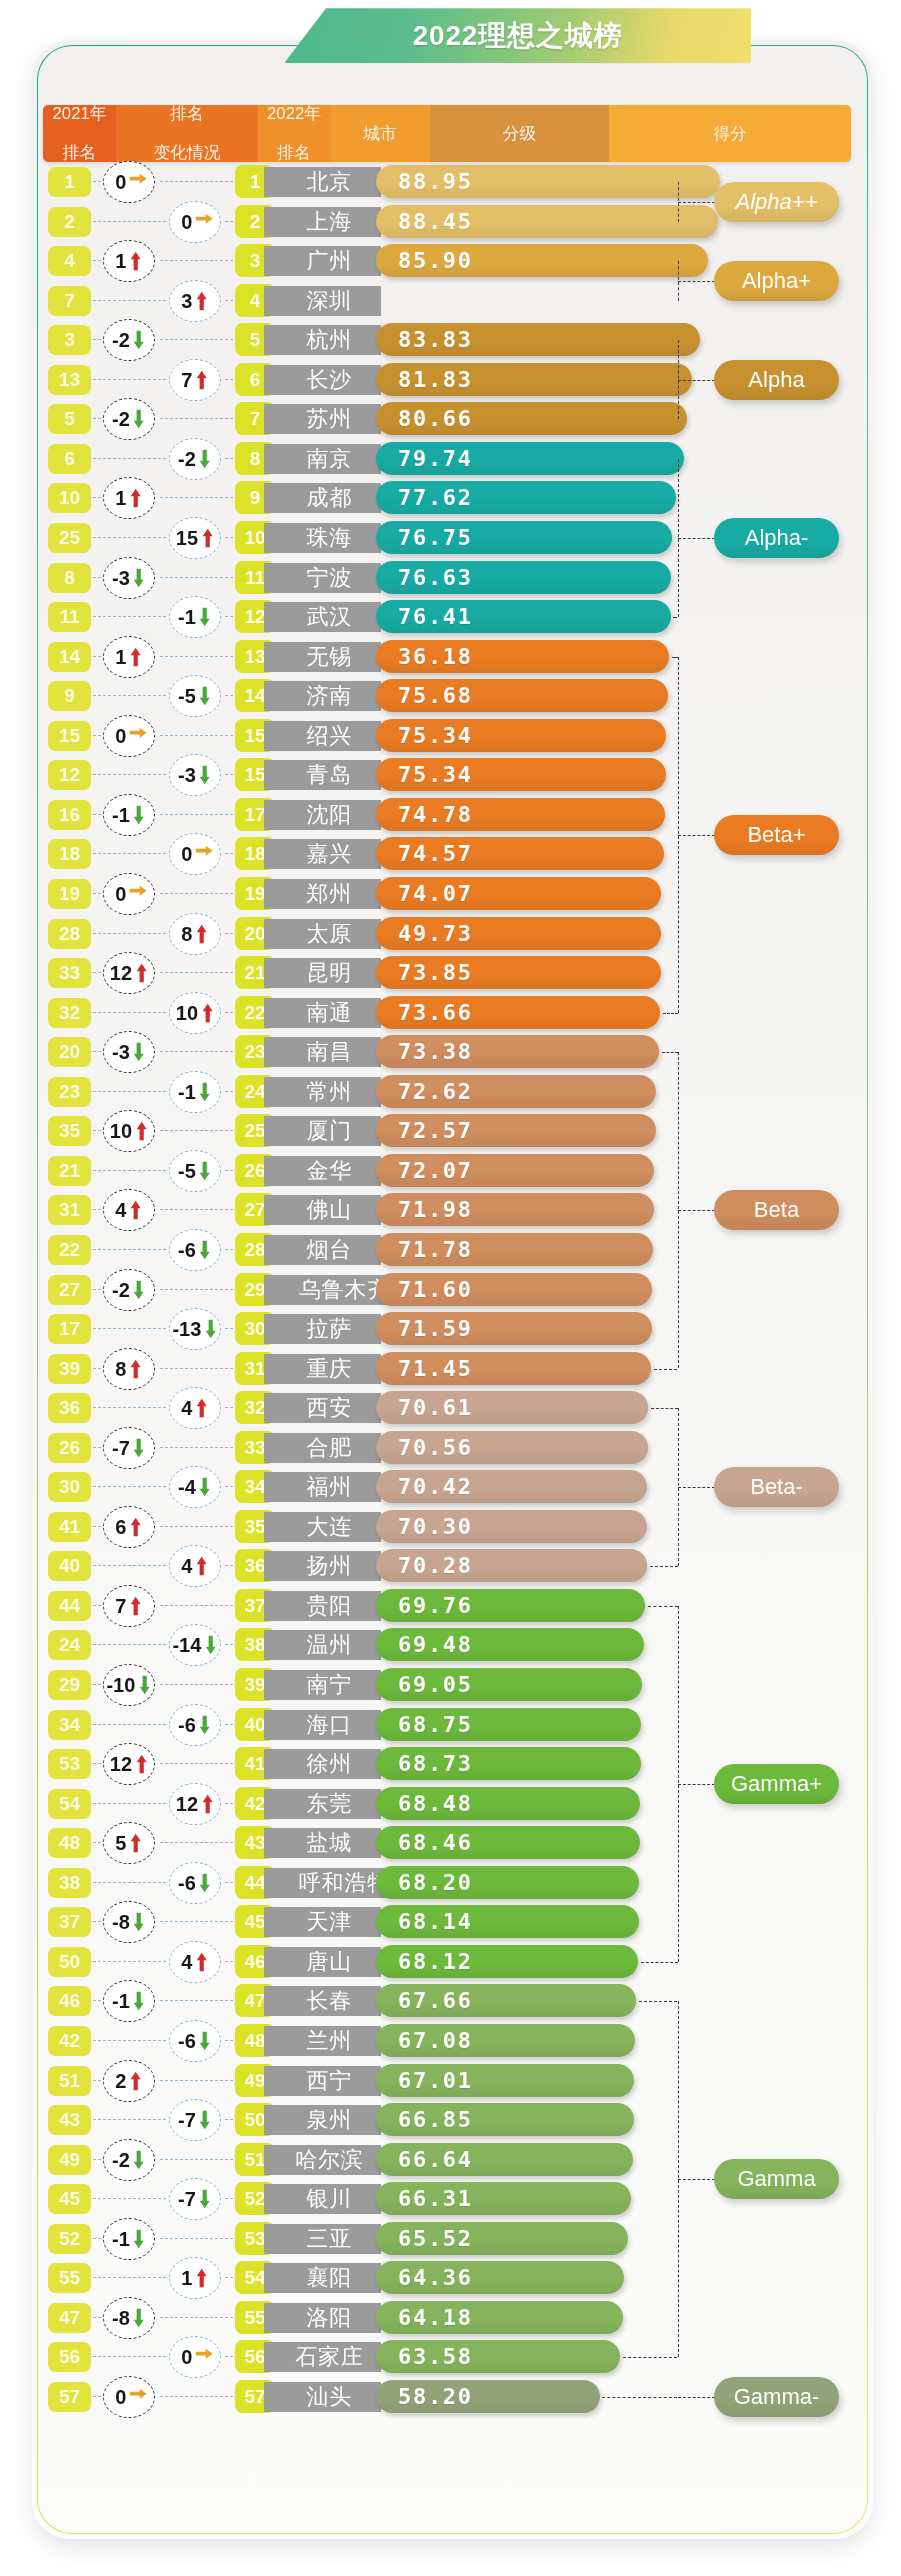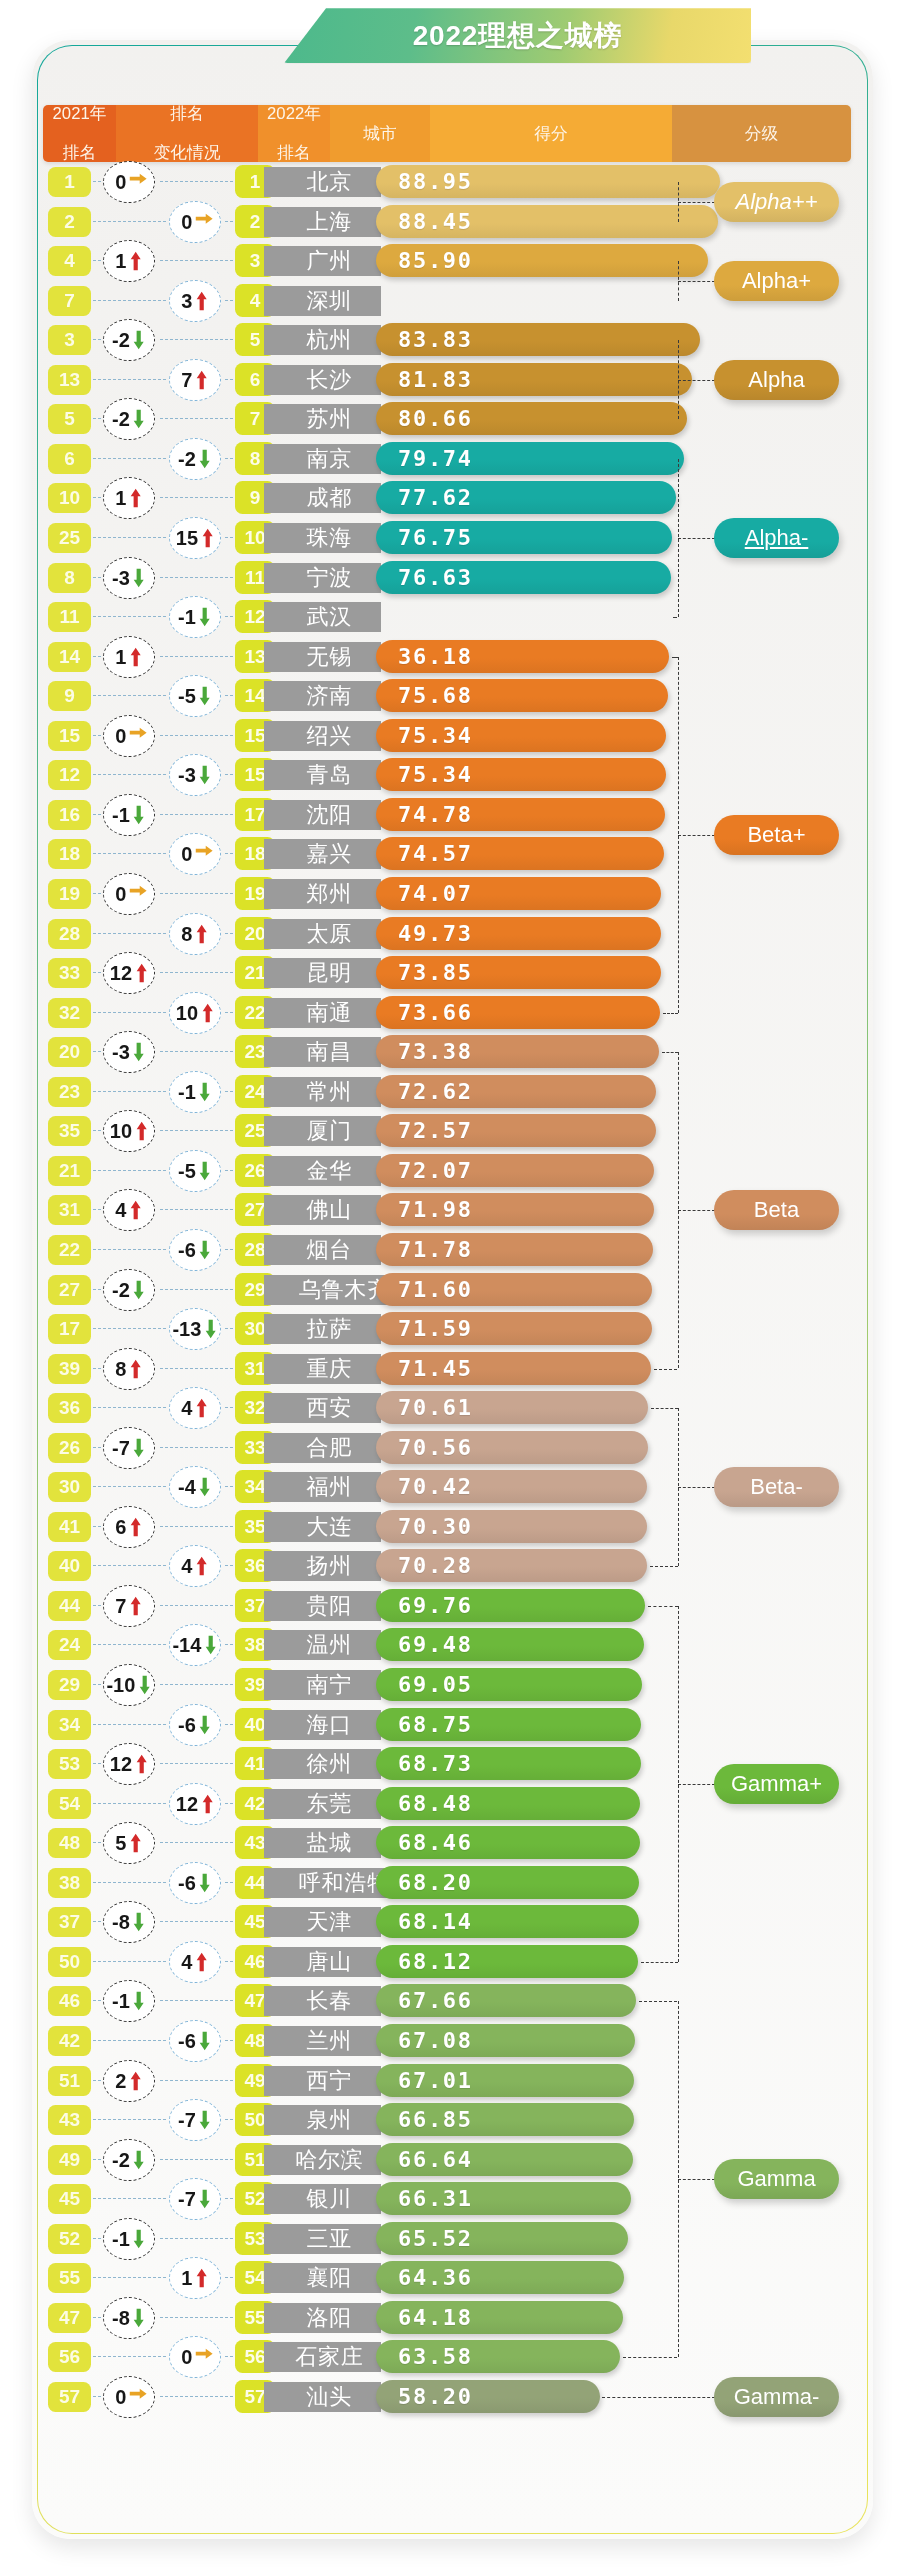--- a/index.html
+++ b/index.html
@@ -153,22 +153,22 @@
   </div>
   <div class="th th-chg">
     <span><span>排名</span><br>
     <span>变化情况</span></span>
   </div>
   <div class="th th-r22">
     <span><span>2022年</span><br>
     <span>排名</span></span>
   </div>
   <div class="th th-city">城市</div>
+  <div class="th th-grade">分级</div>
   <div class="th th-score">得分</div>
-  <div class="th th-grade">分级</div>
 </div>
 
 <div id="rows">
     <div class="row" style="top: 0px; position: absolute; left: 0px; width: 901px;">
       <div class="r21">1</div>
       <div class="dashline" style="left:93px;width:8.3px;"></div>
       <div class="chg" style="left:98px;">
         <div class="chg-oval"></div>
         <span class="chg-val">0</span>
         <span class="chg-arrow"><svg viewBox="0 0 24 16" width="18.4" height="13.4">
@@ -355,20 +355,23 @@
       <div class="chg" style="left:164px;">
         <div class="chg-oval blue"></div>
         <span class="chg-val">-1</span>
         <span class="chg-arrow"><svg viewBox="0 0 16 24" width="13.4" height="20">
             <path d="M8 23 L14 14 L10.5 14 L10.5 1 L5.5 1 L5.5 14 L2 14 Z" fill="#4aa83a"></path>
           </svg></span>
       </div>
       <div class="dashline" style="left:225px;width:8.3px;"></div>
       <div class="r22">12</div>
       <div class="city">武汉</div>
+      <div class="bar" style="width:295px;background:linear-gradient(180deg,#17aba3 0%,#17aba3 55%,rgba(0,0,0,.06) 100%),#17aba3;">
+        <span class="bar-val">76.41</span>
+      </div>
     </div>
     <div class="row" style="top: 475px; position: absolute; left: 0px; width: 901px;">
       <div class="r21">14</div>
       <div class="dashline" style="left:93px;width:8.3px;"></div>
       <div class="chg" style="left:98px;">
         <div class="chg-oval"></div>
         <span class="chg-val">1</span>
         <span class="chg-arrow"><svg viewBox="0 0 16 24" width="13.4" height="20">
             <path d="M8 1 L14 10 L10.5 10 L10.5 23 L5.5 23 L5.5 10 L2 10 Z" fill="#d32a2a"></path>
           </svg></span>
@@ -1142,21 +1145,21 @@
     <div class="badge" style="left: 714px; top: 99px; background: linear-gradient(rgb(221, 169, 63) 0%, rgb(221, 169, 63) 60%, rgba(0, 0, 0, 0.07) 100%), rgb(221, 169, 63);">Alpha+</div>
     <div class="bstub" style="left: 703px; top: 178px;"></div>
     <div class="bstub" style="left: 690px; top: 257px;"></div>
     <div style="position: absolute; left: 678px; top: 178px; height: 79px; width: 0px; border-left: 1.7px dashed rgb(58, 58, 58);"></div>
     <div class="bstub" style="left: 678px; top: 218px; width: 37px;"></div>
     <div class="badge" style="left: 714px; top: 198px; background: linear-gradient(rgb(199, 145, 47) 0%, rgb(199, 145, 47) 60%, rgba(0, 0, 0, 0.07) 100%), rgb(199, 145, 47);">Alpha</div>
     <div class="bstub" style="left: 687px; top: 297px;"></div>
     <div class="bstub" style="left: 673px; top: 455px; width: 4.2px;"></div>
     <div style="position: absolute; left: 678px; top: 297px; height: 158px; width: 0px; border-left: 1.7px dashed rgb(58, 58, 58);"></div>
     <div class="bstub" style="left: 678px; top: 376px; width: 37px;"></div>
-    <div class="badge" style="left: 714px; top: 356px; background: linear-gradient(rgb(23, 171, 163) 0%, rgb(23, 171, 163) 60%, rgba(0, 0, 0, 0.07) 100%), rgb(23, 171, 163); text-decoration: underline;">Alpha-</div>
+    <div class="badge" style="left: 714px; top: 356px; background: linear-gradient(rgb(23, 171, 163) 0%, rgb(23, 171, 163) 60%, rgba(0, 0, 0, 0.07) 100%), rgb(23, 171, 163);">Alpha-</div>
     <div class="bstub" style="left: 672px; top: 495px; width: 5.8px;"></div>
     <div class="bstub" style="left: 663px; top: 851px; width: 15px;"></div>
     <div style="position: absolute; left: 678px; top: 495px; height: 356px; width: 0px; border-left: 1.7px dashed rgb(58, 58, 58);"></div>
     <div class="bstub" style="left: 678px; top: 673px; width: 37px;"></div>
     <div class="badge" style="left: 714px; top: 653px; background: linear-gradient(rgb(233, 123, 35) 0%, rgb(233, 123, 35) 60%, rgba(0, 0, 0, 0.07) 100%), rgb(233, 123, 35);">Beta+</div>
     <div class="bstub" style="left: 662px; top: 890px; width: 16px;"></div>
     <div class="bstub" style="left: 654px; top: 1207px; width: 23.4px;"></div>
     <div style="position: absolute; left: 678px; top: 890px; height: 316px; width: 0px; border-left: 1.7px dashed rgb(58, 58, 58);"></div>
     <div class="bstub" style="left: 678px; top: 1048px; width: 37px;"></div>
     <div class="badge" style="left: 714px; top: 1028px; background: linear-gradient(rgb(208, 141, 94) 0%, rgb(208, 141, 94) 60%, rgba(0, 0, 0, 0.07) 100%), rgb(208, 141, 94);">Beta</div>

